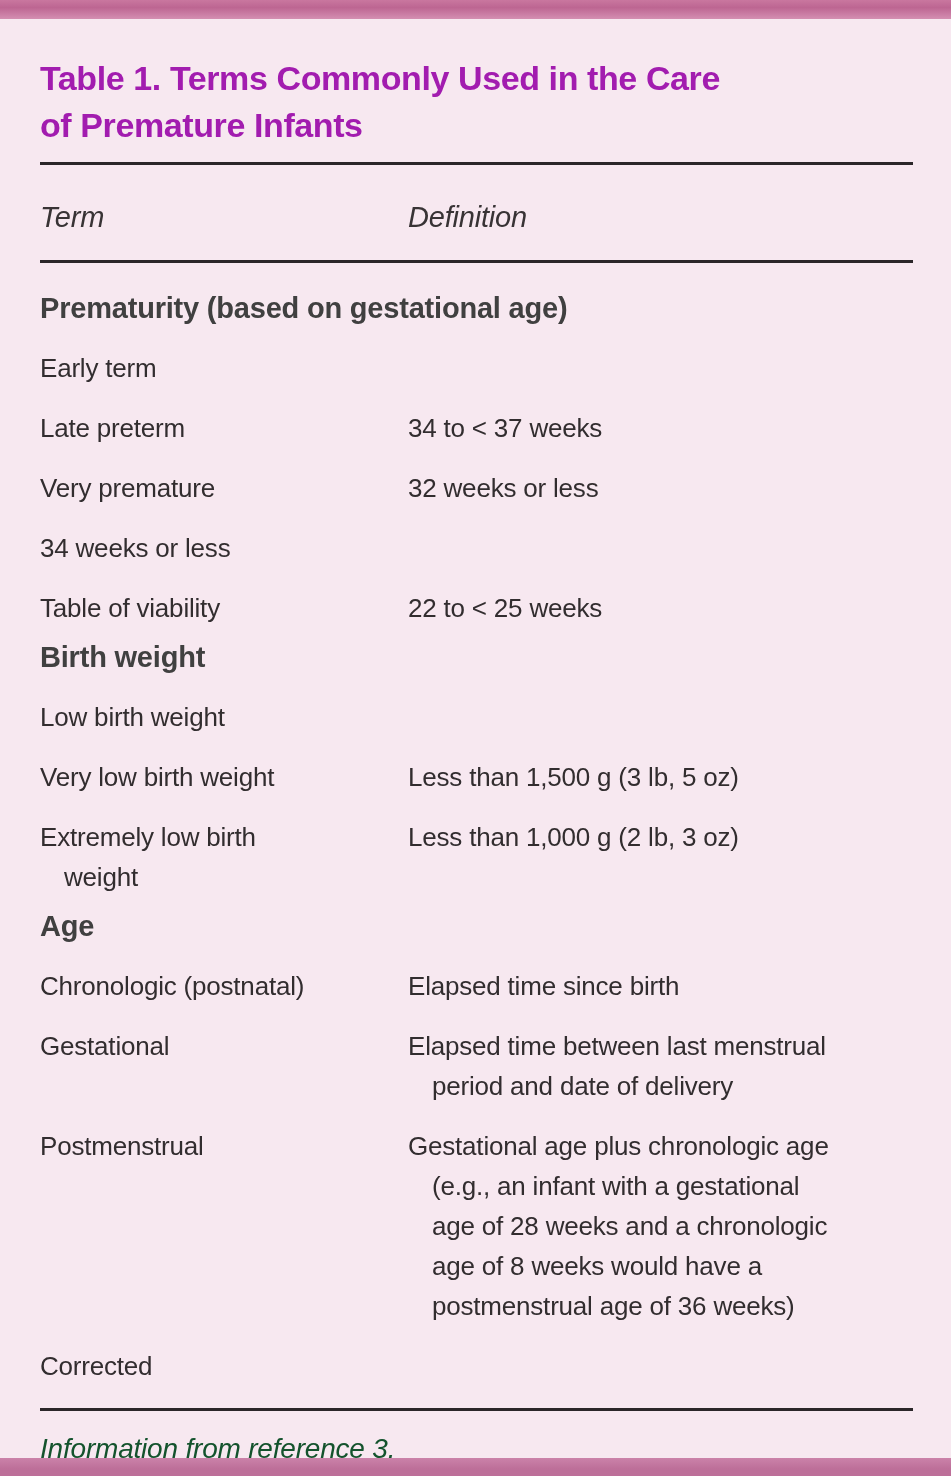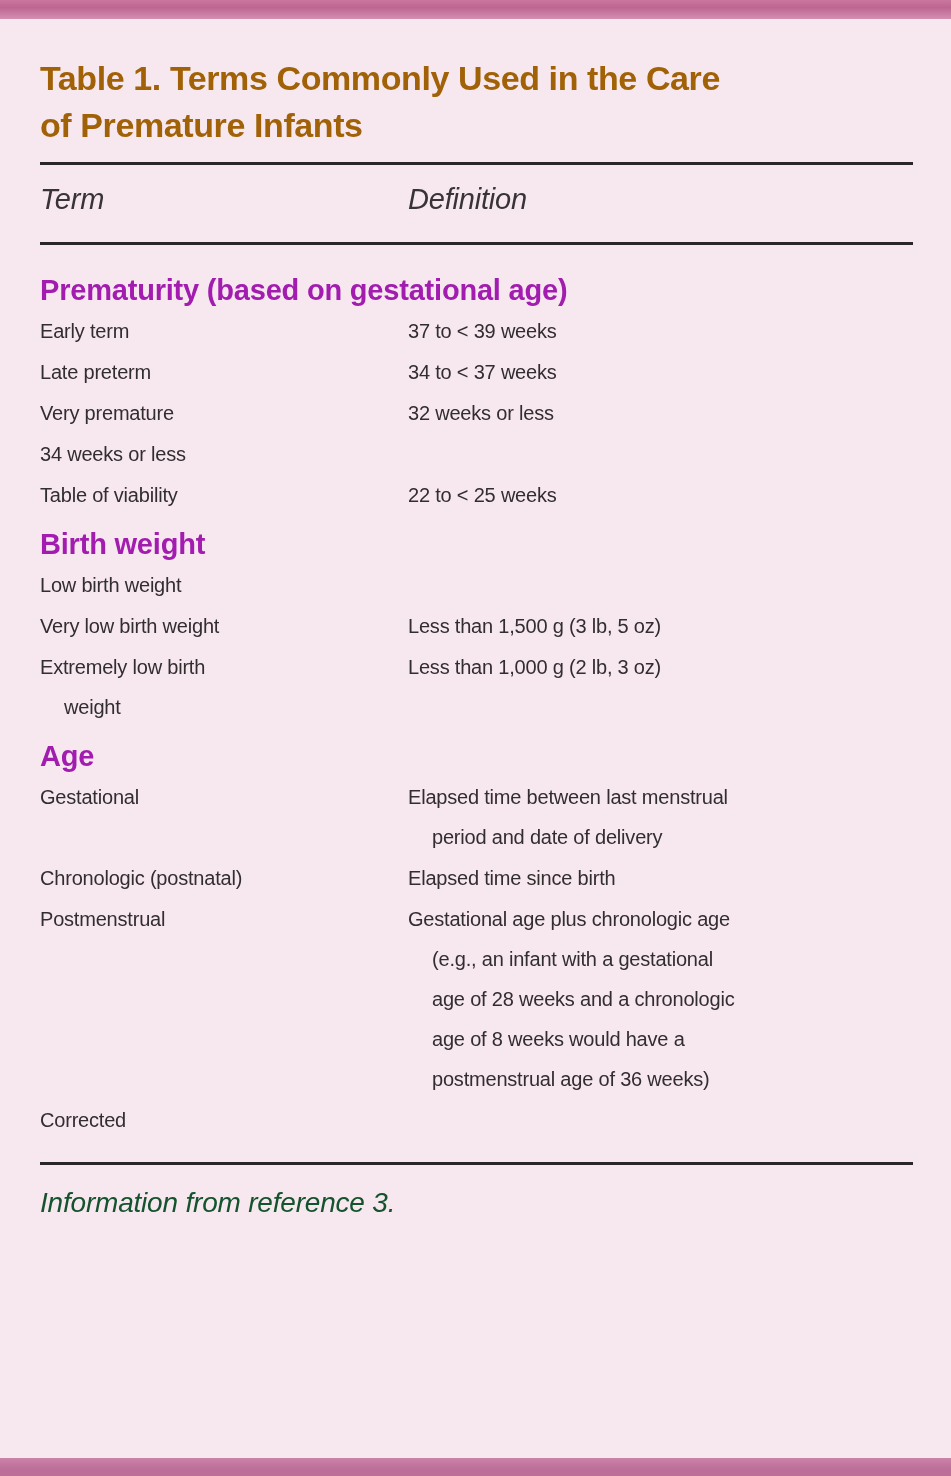--- a/index.html
+++ b/index.html
@@ -32,56 +32,56 @@
   .content {
     position: absolute;
     top: 19px; left: 0; right: 0;
     padding: 0 38px 0 40px;
   }
   .title {
     margin: 36px 0 0 0;
     font-size: 34px;
     font-weight: bold;
     line-height: 47px;
-    color: #a16207;
+    color: #a21caf;
     letter-spacing: -0.4px;
     white-space: pre-line;
   }
   .rule {
     height: 3px;
     background: #2b2629;
     margin-top: 13px;
   }
   .rule-bottom {
     margin-top: 22px;
   }
   .col-headers {
     display: grid;
     grid-template-columns: 368px 1fr;
-    padding: 14px 0 10px 0;
+    padding: 32px 0 10px 0;
     font-size: 29px;
     line-height: 40px;
     font-style: italic;
     color: #383335;
   }
   .section-header {
     margin-top: 9px;
     font-size: 29px;
     line-height: 40px;
     font-weight: bold;
-    color: #a21caf;
+    color: #404040;
   }
   .section-header.first {
     margin-top: 25px;
   }
   .row {
     display: grid;
     grid-template-columns: 368px 1fr;
-    margin-top: 1px;
-    font-size: 20px;
+    margin-top: 20px;
+    font-size: 26px;
     line-height: 40px;
   }
   .cell {
     white-space: pre-line;
     padding-left: 24px;
     text-indent: -24px;
   }
   .footnote {
     margin-top: 18px;
     font-size: 28px;
@@ -106,21 +106,20 @@
       <div class="cell">Term</div>
       <div class="cell">Definition</div>
     </div>
 
     <div class="rule"></div>
 
     <div class="section-header first">Prematurity (based on gestational age)</div>
 
     <div class="row">
       <div class="cell">Early term</div>
-      <div class="cell">37 to &lt; 39 weeks</div>
     </div>
     <div class="row">
       <div class="cell">Late preterm</div>
       <div class="cell">34 to &lt; 37 weeks</div>
     </div>
     <div class="row">
       <div class="cell">Very premature</div>
       <div class="cell">32 weeks or less</div>
     </div>
     <div class="row">
@@ -142,27 +141,27 @@
     </div>
     <div class="row">
       <div class="cell">Extremely low birth
 weight</div>
       <div class="cell">Less than 1,000 g (2 lb, 3 oz)</div>
     </div>
 
     <div class="section-header">Age</div>
 
     <div class="row">
+      <div class="cell">Chronologic (postnatal)</div>
+      <div class="cell">Elapsed time since birth</div>
+    </div>
+    <div class="row">
       <div class="cell">Gestational</div>
       <div class="cell">Elapsed time between last menstrual
 period and date of delivery</div>
-    </div>
-    <div class="row">
-      <div class="cell">Chronologic (postnatal)</div>
-      <div class="cell">Elapsed time since birth</div>
     </div>
     <div class="row">
       <div class="cell">Postmenstrual</div>
       <div class="cell">Gestational age plus chronologic age
 (e.g., an infant with a gestational
 age of 28 weeks and a chronologic
 age of 8 weeks would have a
 postmenstrual age of 36 weeks)</div>
     </div>
     <div class="row">

